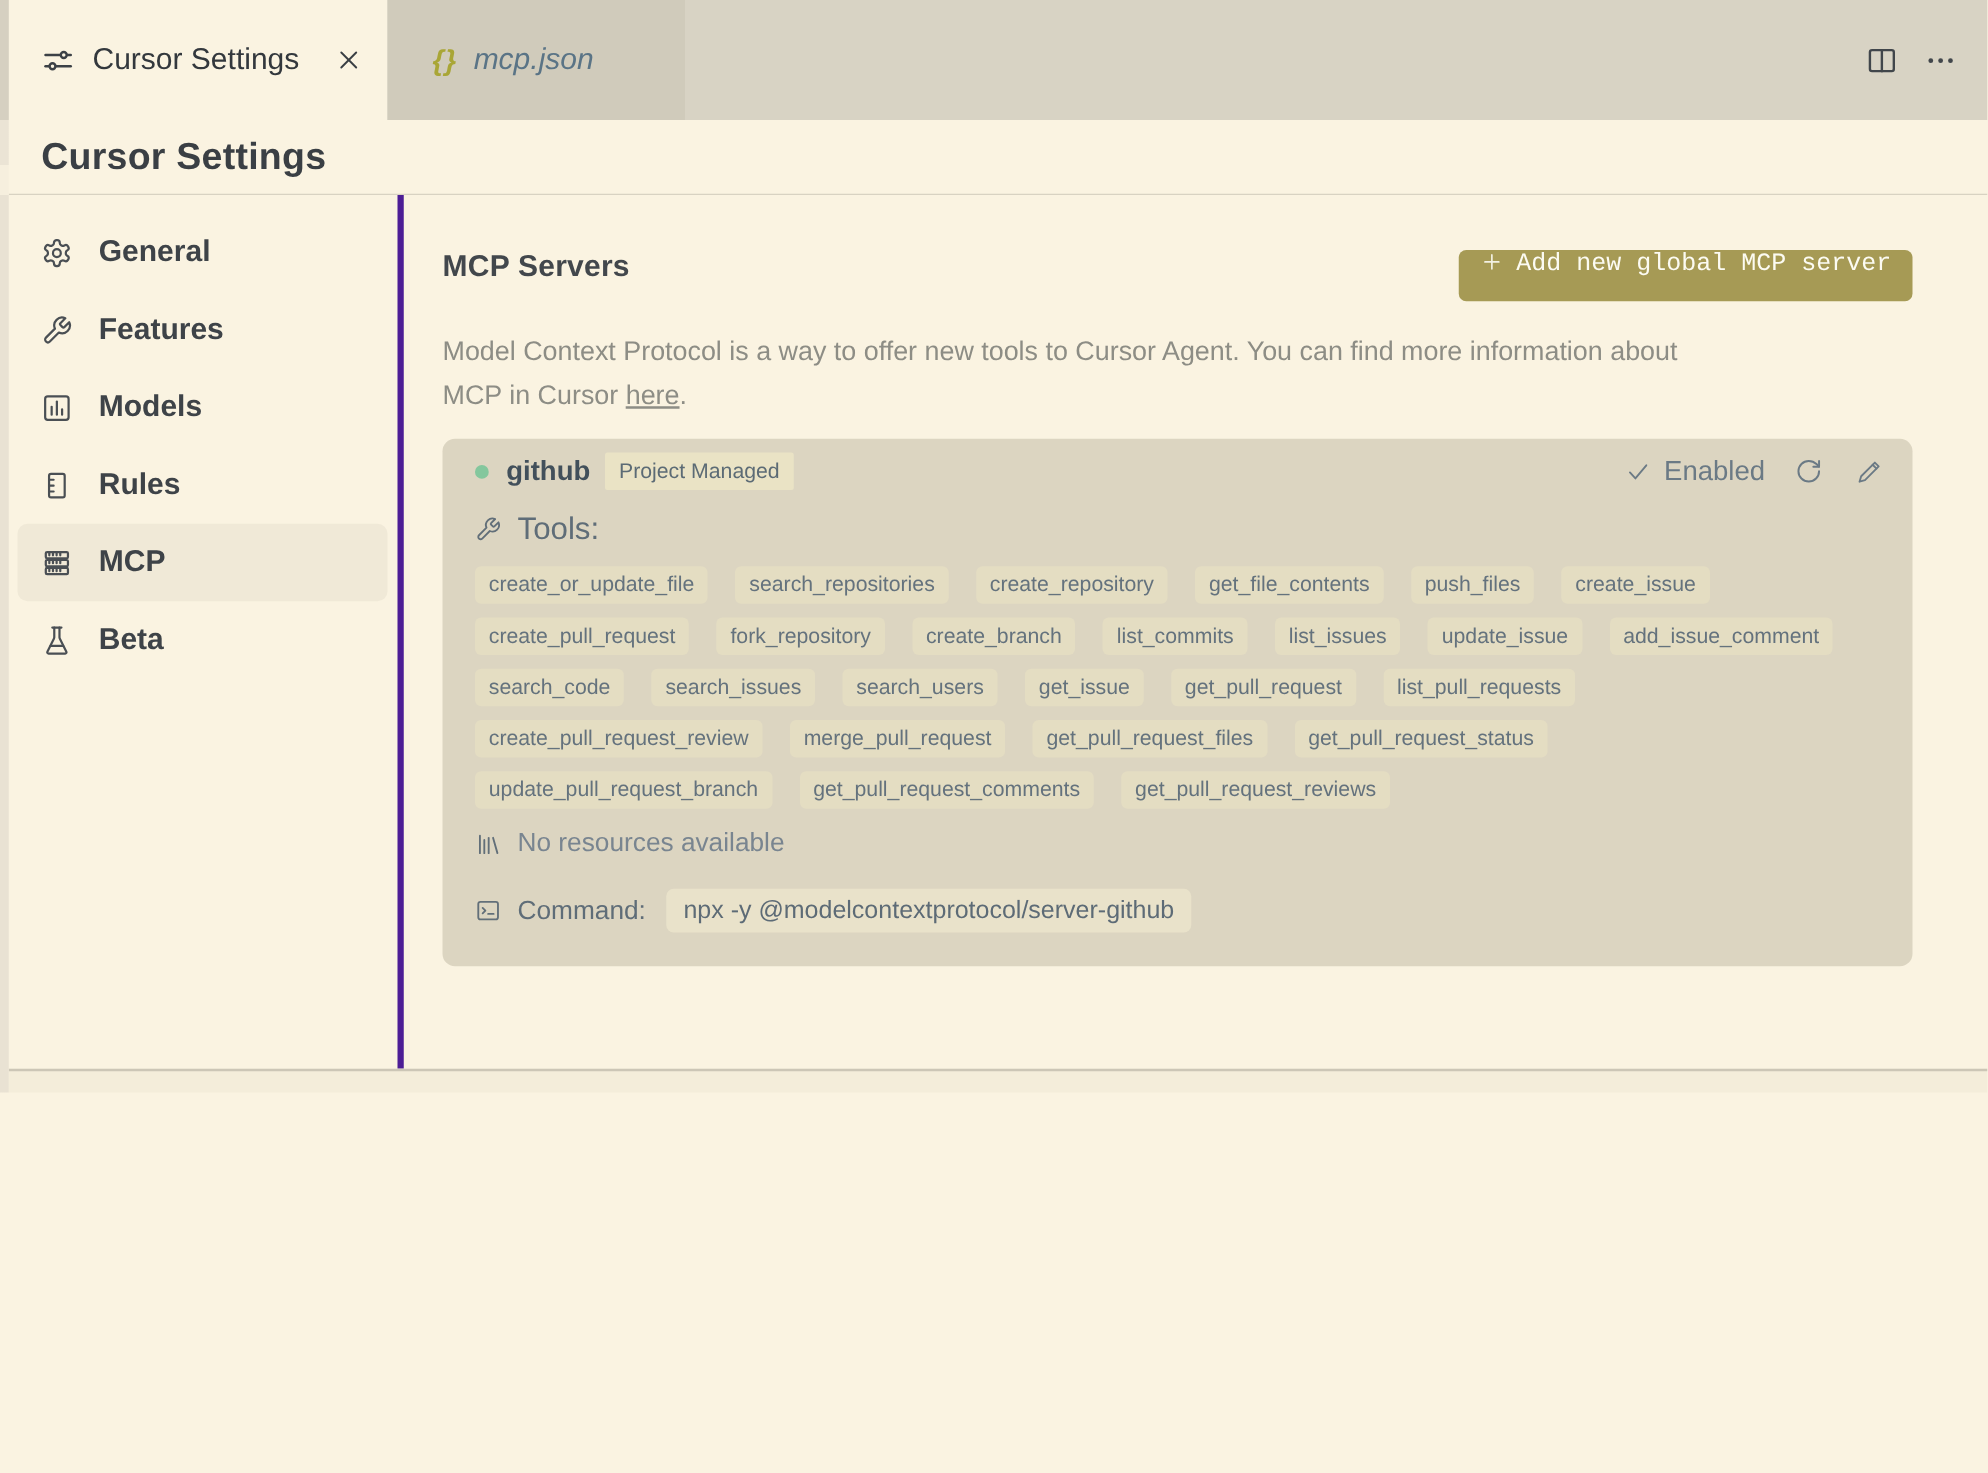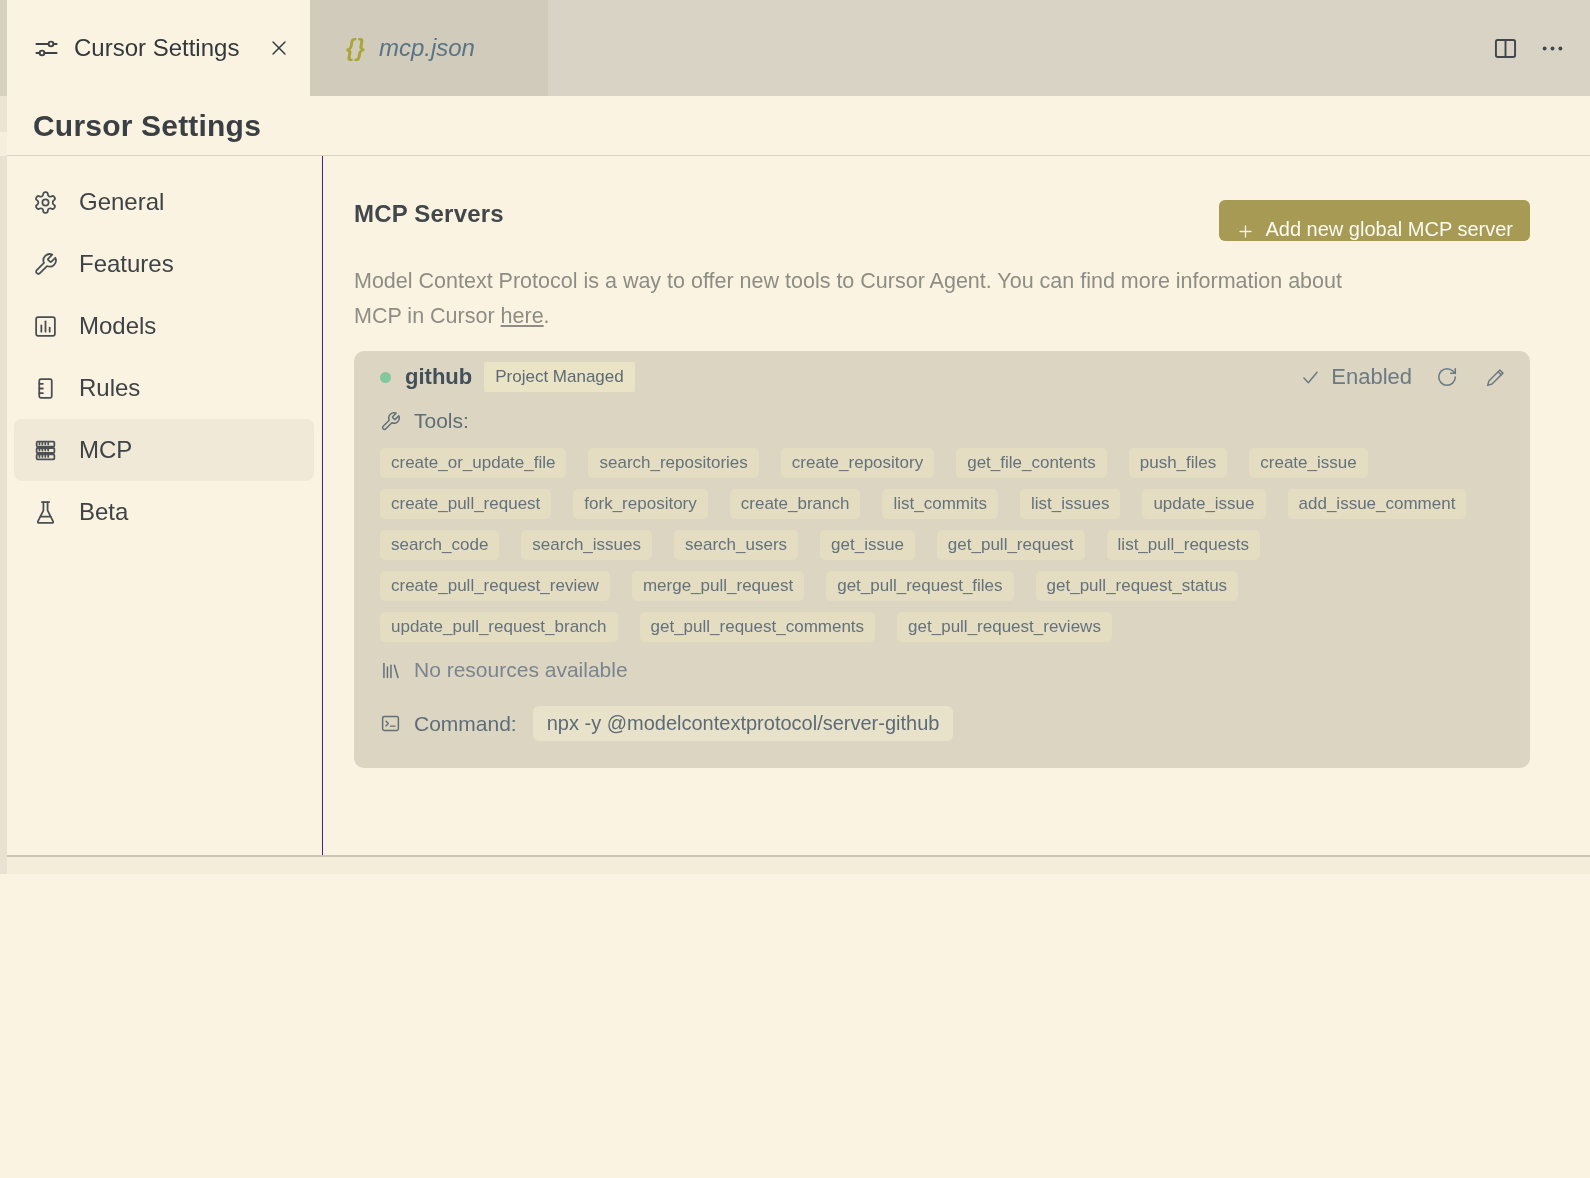--- a/index.html
+++ b/index.html
@@ -37,55 +37,55 @@
   
   .page-header {
     height:60px; flex:0 0 60px; background:var(--color-background,#faf3e1);
     display:flex; align-items:center; padding-left:26px;
     border-bottom:1px solid #d8d2c2;
     font-size:30px; font-weight:700; color:#3a3f44; letter-spacing:.2px;
   }
 
   
   .body { flex:1 1 auto; min-height:0; display:flex; background:var(--color-background,#faf3e1); }
-  .sidebar { width:316px; flex:0 0 316px; border-right:1px solid #4c1d95; padding-top:15px; }
+  .sidebar { width:316px; flex:0 0 316px; border-right:5px solid #4c1d95; padding-top:15px;font-weight:bold; }
   .nav-item {
     display:flex; align-items:center; height:62px;
     margin:0 8px 0 7px; padding-left:19px; border-radius:8px;
     font-size:24px; color:#3e4348; cursor:pointer;
   }
   .nav-item.active { background:var(--color-sidebar_highlight,#f0e9d7); }
   .nav-icon { width:25px; height:25px; color:#4a4f54; flex:0 0 auto; }
   .nav-label { margin-left:21px; }
 
   .main { flex:1 1 auto; padding:44px 60px 0 31px; min-width:0; }
   .main-heading-row { display:flex; justify-content:space-between; align-items:flex-start; }
   .main-title { font-size:24px; font-weight:700; color:#42474c; line-height:1.15; letter-spacing:.2px; }
   .add-button {
-    display:inline-flex; align-items:flex-end; gap:10px; height:41px; padding:0 17px;
+    display:inline-flex; align-items:flex-start; gap:10px; height:41px; padding:0 17px;
     background:var(--color-accent_button,#a69a55); color:#fcfbf2;
-    border:none; border-radius:6px; font-size:20px; font-family:Liberation Sans, sans-serif; cursor:pointer; white-space:nowrap;
+    border:none; border-radius:6px; font-size:20px; font-family:Liberation Mono, monospace; cursor:pointer; white-space:nowrap;
   }
   .plus-ico { width:19px; height:19px; color:#f3f1e4; }
   .description { margin-top:23px; font-size:21.5px; line-height:35px; color:#8d8d85; }
   .description a { color:inherit; text-decoration:underline; cursor:pointer; }
 
   
   .server-card { margin-top:17px; background:var(--color-card,#dcd5c1); border-radius:10px; padding:11px 24px 27px 26px; }
   .card-header { display:flex; align-items:center; }
   .status-dot { width:11px; height:11px; border-radius:50%; background:var(--color-status_green,#84c79d); flex:0 0 auto; }
   .server-name { margin-left:14px; font-size:22px; font-weight:700; color:#42505b; }
   .managed-badge { margin-left:12px; background:var(--color-badge,#eae3c5); color:#5c6b75; font-size:17px; padding:5px 11px; border-radius:2px; white-space:nowrap; }
   .card-header-right { margin-left:auto; display:flex; align-items:center; color:#6b7a85; }
   .status-toggle { display:flex; align-items:center; gap:10px; font-size:22px; cursor:pointer; }
   .check-ico { width:21px; height:21px; }
   .refresh-btn { width:22px; height:22px; margin-left:24px; cursor:pointer; }
   .edit-btn { width:21px; height:21px; margin-left:27px; cursor:pointer; }
 
-  .tools-row { margin-top:17px; display:flex; align-items:center; gap:13px; font-size:21px; color:#5f6d78; }
+  .tools-row { margin-top:17px; display:flex; align-items:center; gap:13px; font-size:25px; color:#5f6d78; }
   .small-ico { width:21px; height:21px; color:#626f79; flex:0 0 auto; }
 
   .chip-rows { margin-top:15px; display:flex; flex-direction:column; gap:11px; }
   .chip-row { display:flex; gap:22px; }
   .chip {
     background:var(--color-chip,#e4ddc2); border-radius:5px; padding:5px 11px;
     font-size:17px; color:#64727d; white-space:nowrap;
   }
   .resources-row { margin-top:16px; display:flex; align-items:center; gap:13px; font-size:21px; color:#798590; }
   .command-row { margin-top:24px; display:flex; align-items:center; gap:13px; font-size:21px; color:#5f6d78; }

